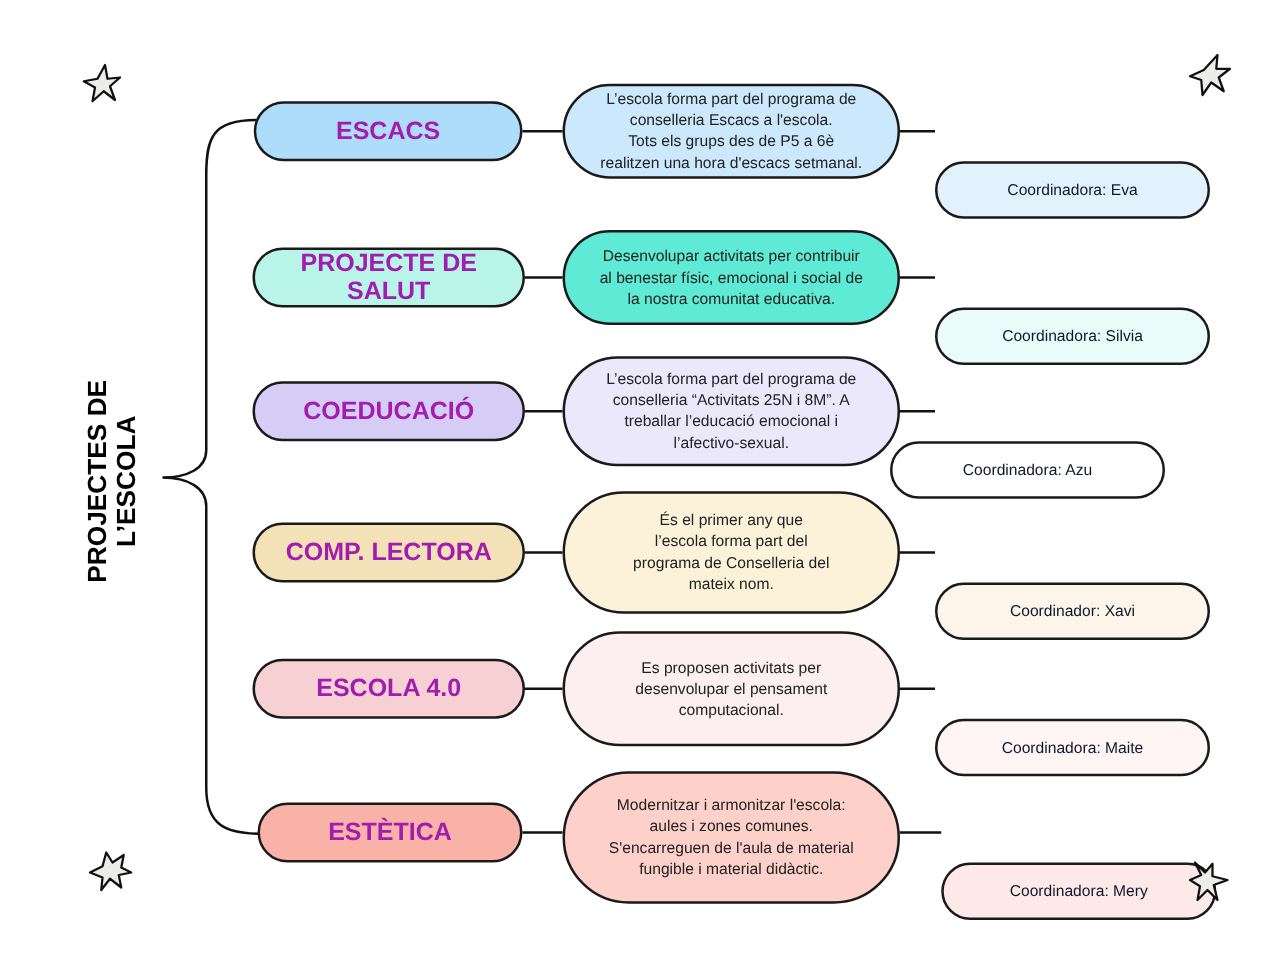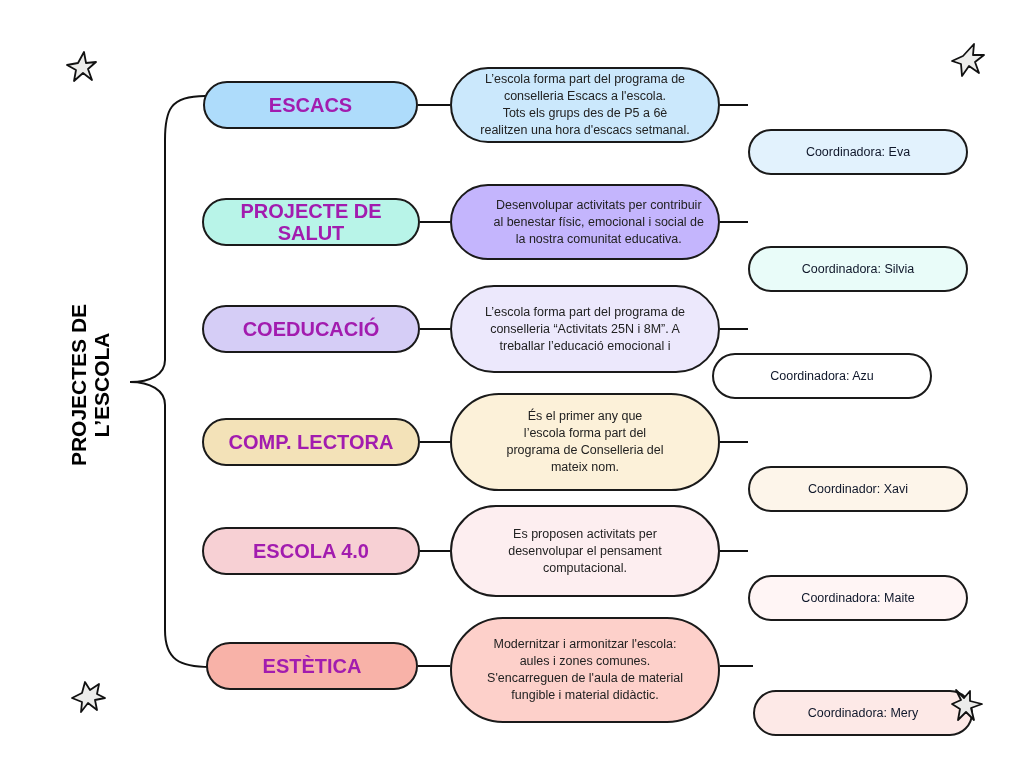--- a/index.html
+++ b/index.html
@@ -64,21 +64,21 @@
         <span>Coordinadora: Eva</span>
       </div>
     </div>
     <div>
       <div class="pill title-pill" style="left: 202px; top: 198px; width: 218px; height: 48px; background: rgb(184, 244, 232);">
         <div>
           <div>PROJECTE DE</div>
           <div>SALUT</div>
         </div>
       </div>
-      <div class="pill desc-pill" style="left: 450px; top: 184px; width: 270px; height: 76px; background: #c4b5fd; justify-content: flex-end;">
+      <div class="pill desc-pill" style="left: 450px; top: 184px; width: 270px; height: 76px; background: #5eead4;">
         <div>
           <div>Desenvolupar activitats per contribuir</div>
           <div>al benestar físic, emocional i social de</div>
           <div>la nostra comunitat educativa.</div>
         </div>
       </div>
       <div class="pill coord-pill" style="left: 748px; top: 199px; width: 220px; height: 46px; background: rgb(233, 252, 249);">
         <span>Coordinadora: Silvia</span>
       </div>
     </div>
@@ -86,20 +86,21 @@
       <div class="pill title-pill" style="left: 202px; top: 305px; width: 218px; height: 48px; background: rgb(213, 205, 246);">
         <div>
           <div>COEDUCACIÓ</div>
         </div>
       </div>
       <div class="pill desc-pill" style="left: 450px; top: 285px; width: 270px; height: 88px; background: rgb(236, 232, 252);">
         <div>
           <div>L’escola forma part del programa de</div>
           <div>conselleria “Activitats 25N i 8M”. A</div>
           <div>treballar l’educació emocional i</div>
+          <div>l’afectivo-sexual.</div>
         </div>
       </div>
       <div class="pill coord-pill" style="left: 712px; top: 306px; width: 220px; height: 46px; background: rgb(255, 255, 255);">
         <span>Coordinadora: Azu</span>
       </div>
     </div>
     <div>
       <div class="pill title-pill" style="left: 202px; top: 418px; width: 218px; height: 48px; background: rgb(243, 226, 184);">
         <div>
           <div>COMP. LECTORA</div>

